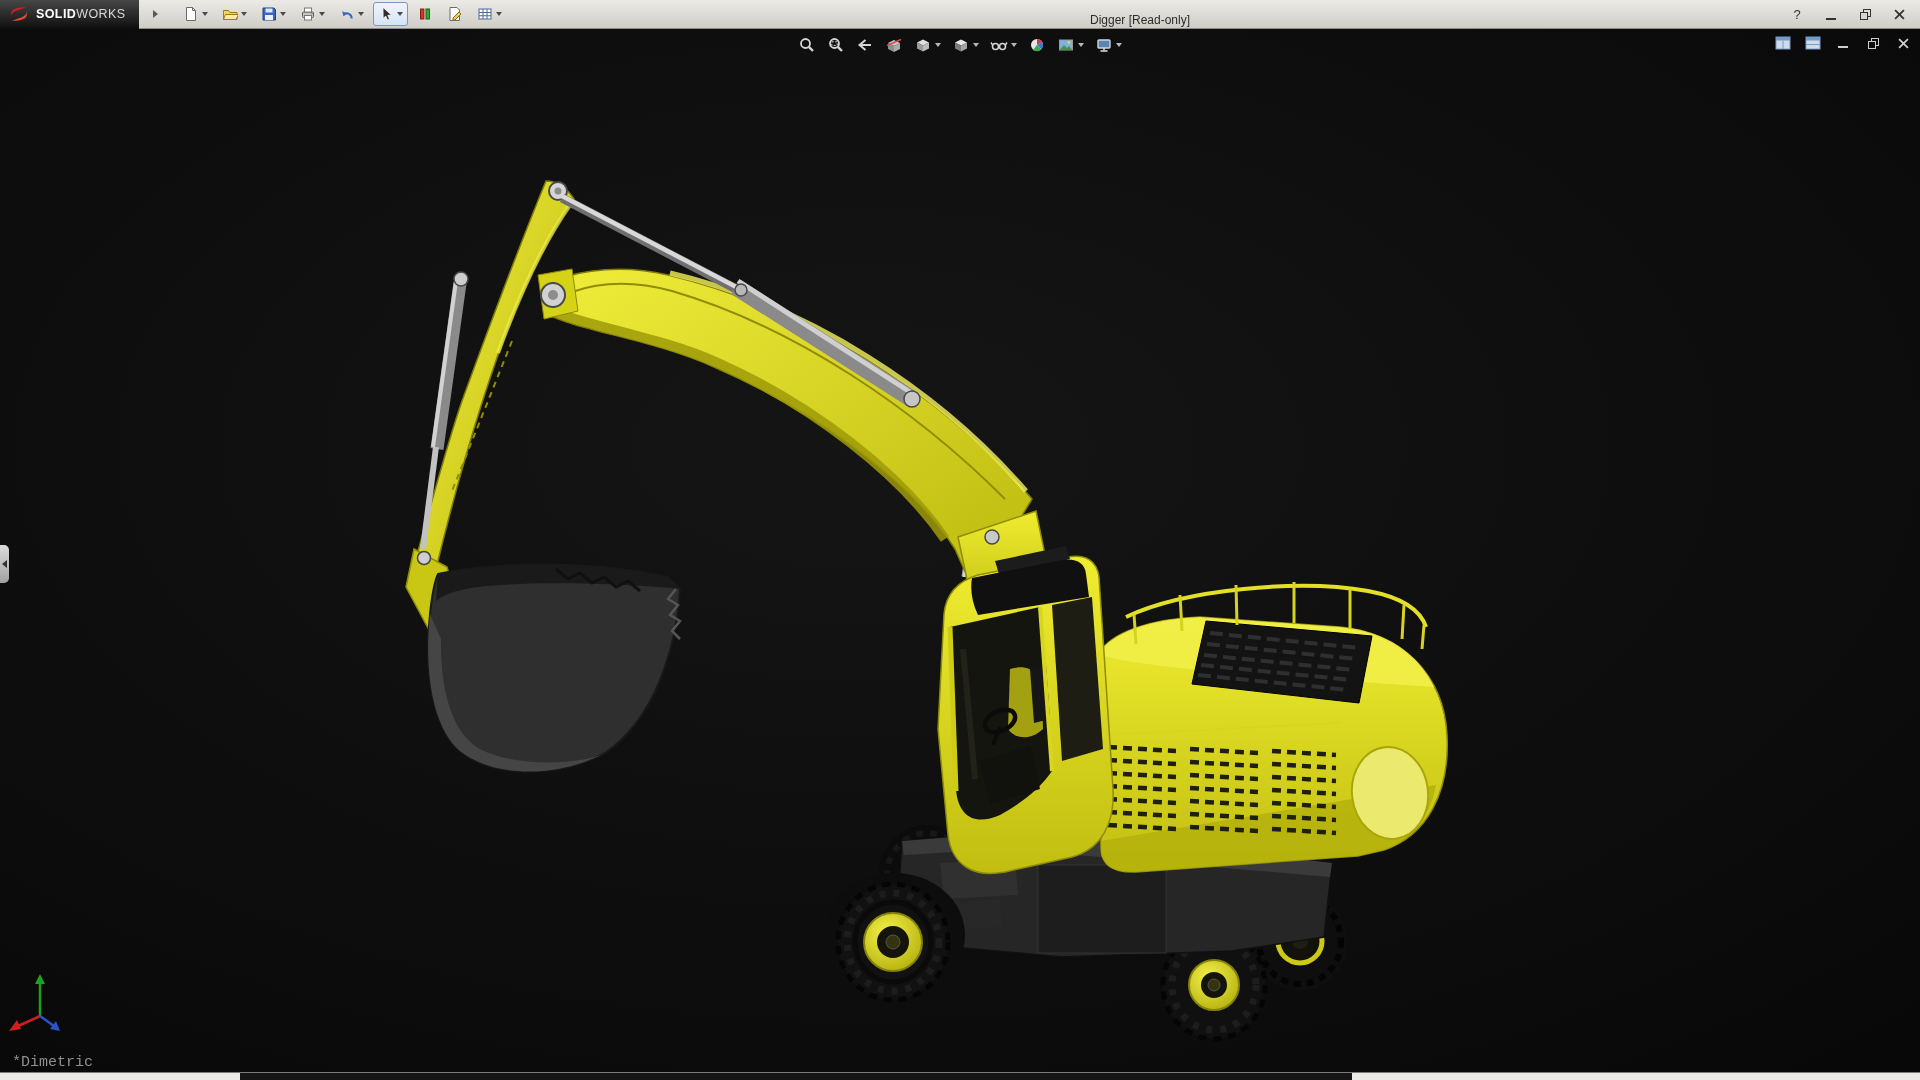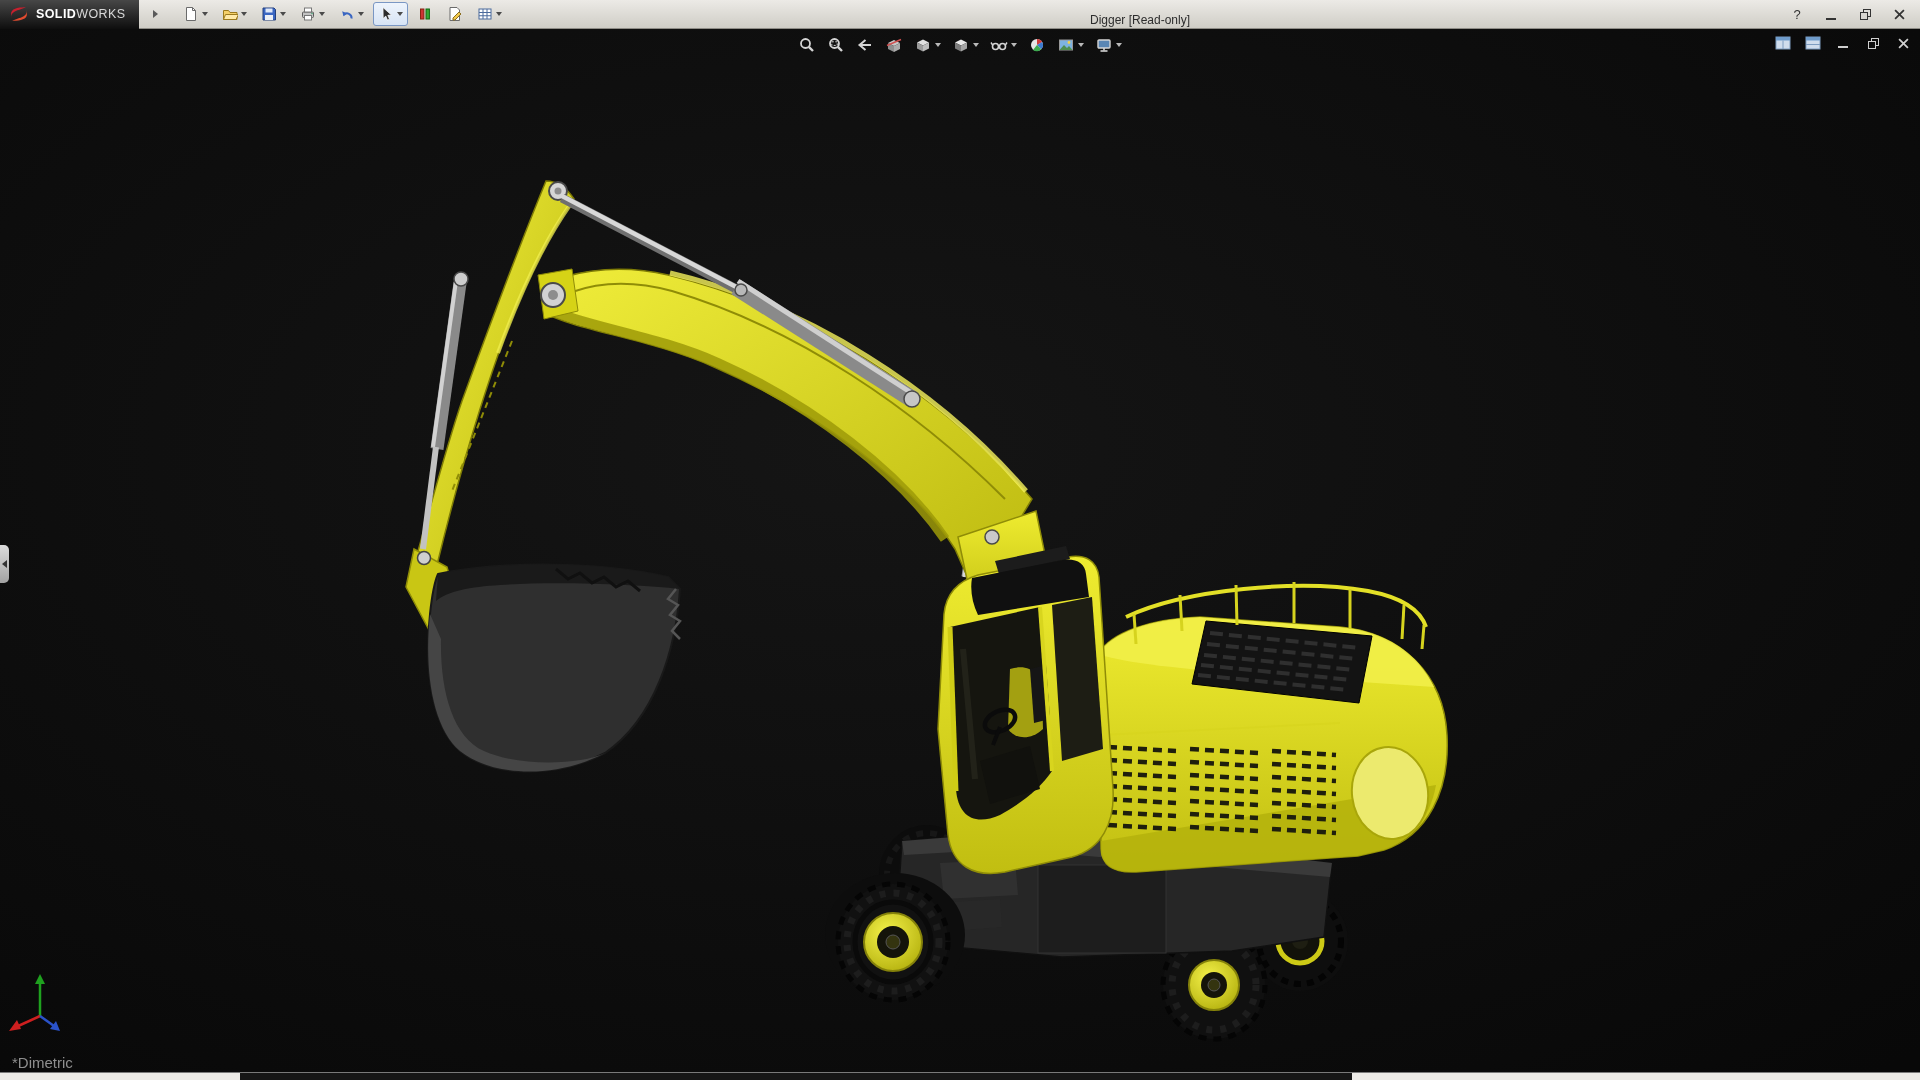--- a/index.html
+++ b/index.html
@@ -28,21 +28,21 @@
     font-size:12px;color:#2d2d2d;white-space:nowrap;}
   .title-controls{margin-left:auto;display:flex;align-items:center;gap:16px;padding-right:12px;color:#333;}
   .tc-btn{width:18px;height:18px;display:flex;align-items:center;justify-content:center;font-size:13px;
     color:#333;cursor:default;}
   .glyph-min{width:10px;height:2px;background:#333;margin-top:9px;}
   .restore{position:relative;width:11px;height:11px;}
   .restore .back{position:absolute;top:0;right:0;width:8px;height:8px;border:1.5px solid #333;}
   .restore .front{position:absolute;bottom:0;left:0;width:8px;height:8px;border:1.5px solid #333;background:#d9d7d1;}
 
   
-  .viewport{position:absolute;top:29px;left:0;right:0;bottom:8px;background:#7f1d1d;overflow:hidden;}
+  .viewport{position:absolute;top:29px;left:0;right:0;bottom:8px;background:#7f1d1d;overflow:hidden;font-family:Liberation Mono, monospace;}
   .hud{position:absolute;top:5px;left:50%;transform:translateX(-50%);display:flex;align-items:center;
     gap:7px;z-index:20;}
   .hud-btn{display:flex;align-items:center;gap:3px;height:22px;padding:0 2px;cursor:default;}
   .caret-light{width:0;height:0;border-left:3.5px solid transparent;border-right:3.5px solid transparent;
     border-top:4px solid #b9b9b9;}
   .doc-controls{position:absolute;top:6px;right:8px;display:flex;align-items:center;gap:12px;z-index:20;}
   .dc-btn{display:flex;align-items:center;justify-content:center;width:18px;height:16px;cursor:default;}
   .glyph-min-l{width:10px;height:2px;background:#cfcfcf;margin-top:8px;}
   .restore-l{position:relative;width:11px;height:11px;}
   .restore-l .back{position:absolute;top:0;right:0;width:8px;height:8px;border:1.5px solid #cfcfcf;}

